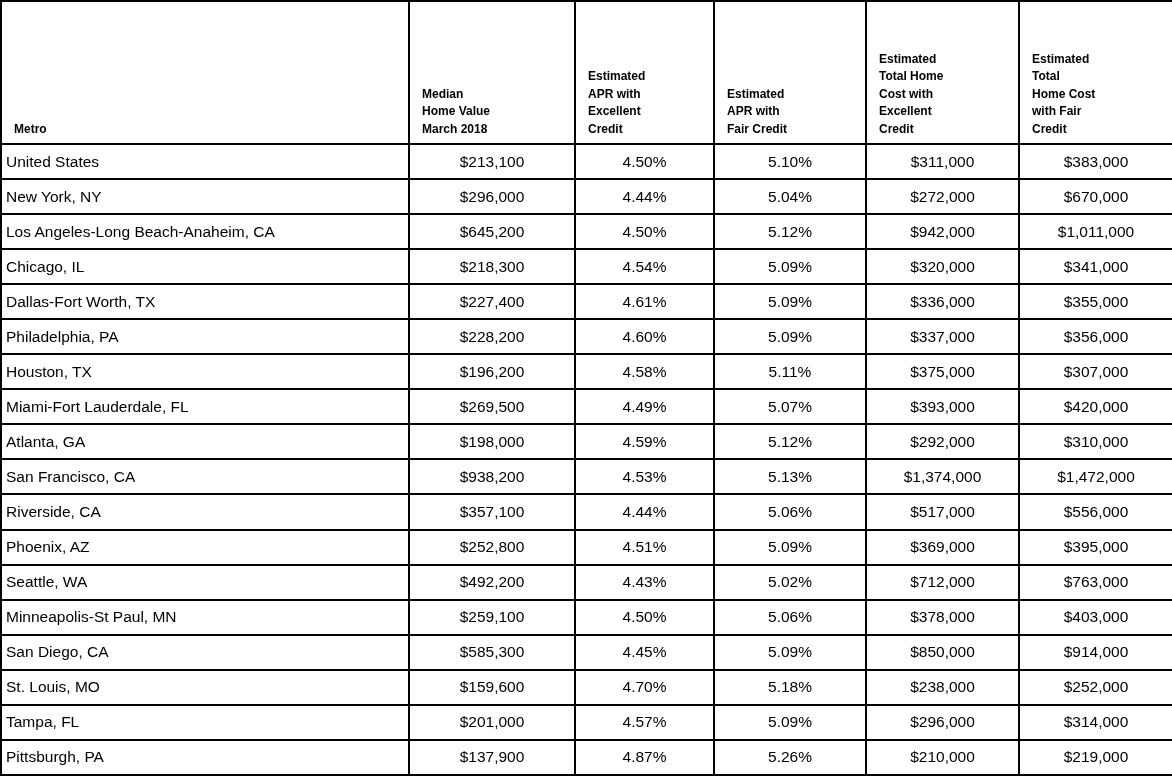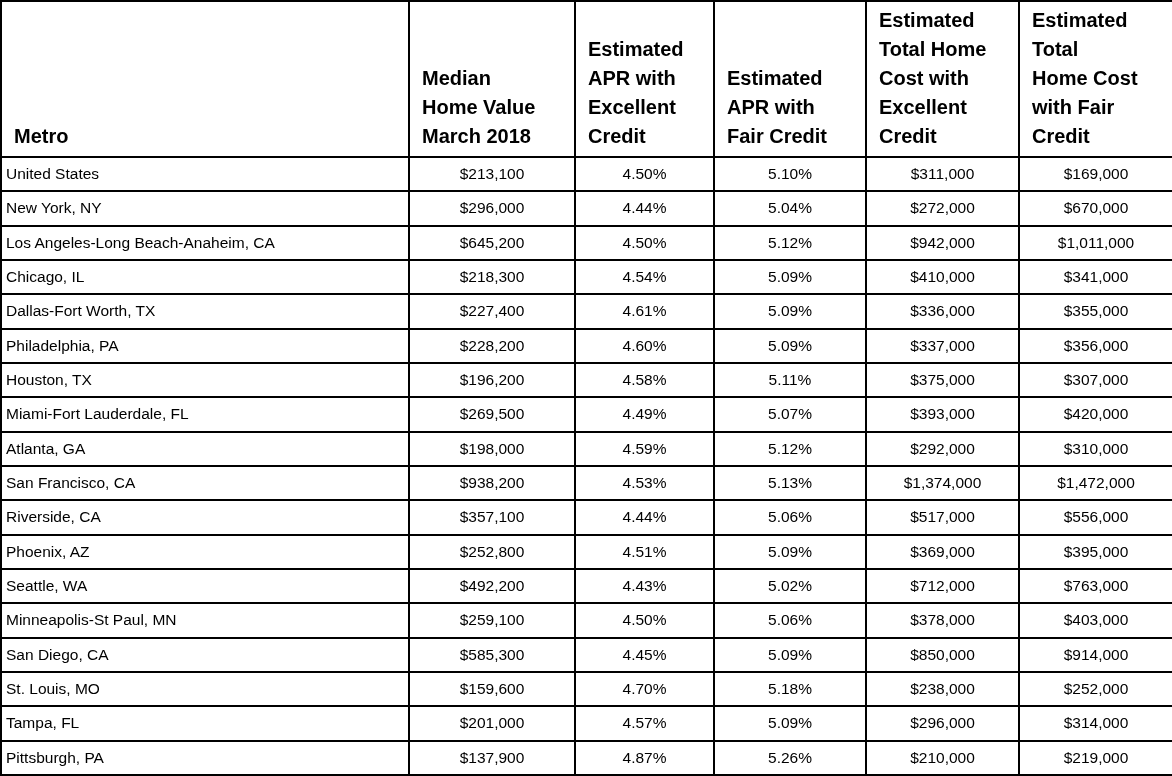--- a/index.html
+++ b/index.html
@@ -24,21 +24,21 @@
   table.data-table th,
   table.data-table td {
     border: 2px solid #000000;
     overflow: hidden;
   }
   thead tr {
     height: 143px;
   }
   th {
     font-weight: bold;
-    font-size: 20px;
+    font-size: 12px;
     line-height: 1.45;
     vertical-align: bottom;
     text-align: left;
     white-space: pre-line;
     padding: 4px 6px 5px 12px;
     margin-left: 10px;
   }
   tbody tr {
     height: 30px;
   }
@@ -97,21 +97,21 @@
 Credit</th>
       </tr>
     </thead>
     <tbody id="table-body">
         <tr>
           <td class="metro-cell">United States</td>
           <td>$213,100</td>
           <td>4.50%</td>
           <td>5.10%</td>
           <td>$311,000</td>
-          <td>$169,000</td>
+          <td>$383,000</td>
         </tr>
         <tr>
           <td class="metro-cell">New York, NY</td>
           <td>$296,000</td>
           <td>4.44%</td>
           <td>5.04%</td>
           <td>$272,000</td>
           <td>$670,000</td>
         </tr>
         <tr>
@@ -120,21 +120,21 @@
           <td>4.50%</td>
           <td>5.12%</td>
           <td>$942,000</td>
           <td>$1,011,000</td>
         </tr>
         <tr>
           <td class="metro-cell">Chicago, IL</td>
           <td>$218,300</td>
           <td>4.54%</td>
           <td>5.09%</td>
-          <td>$410,000</td>
+          <td>$320,000</td>
           <td>$341,000</td>
         </tr>
         <tr>
           <td class="metro-cell">Dallas-Fort Worth, TX</td>
           <td>$227,400</td>
           <td>4.61%</td>
           <td>5.09%</td>
           <td>$336,000</td>
           <td>$355,000</td>
         </tr>

